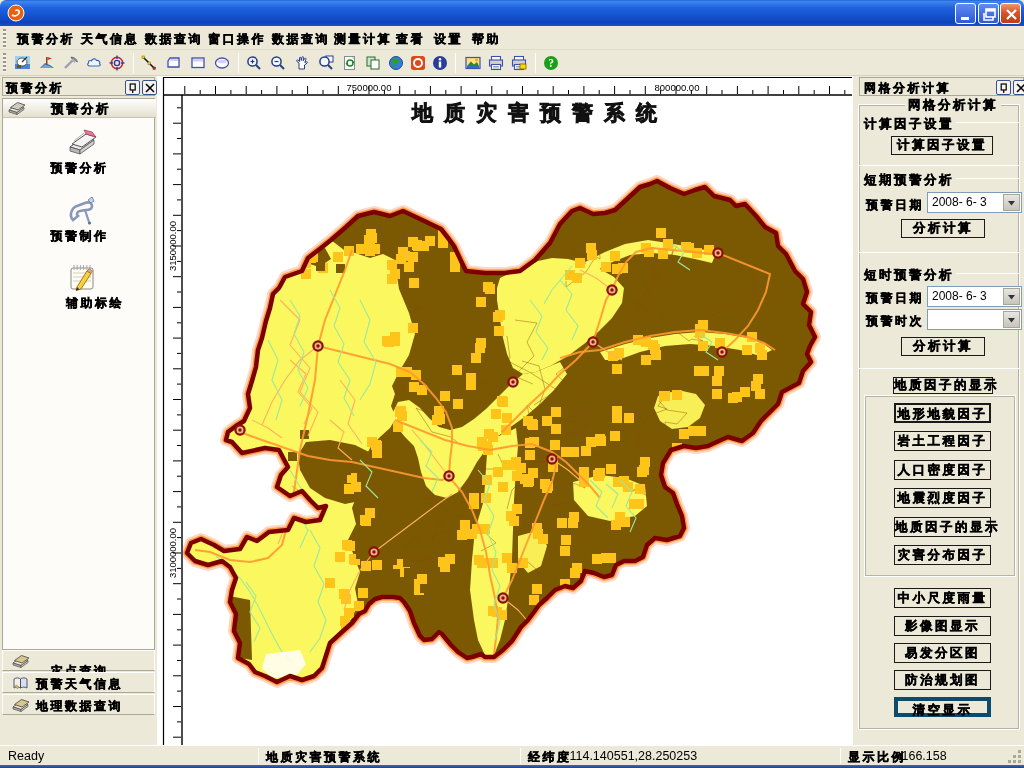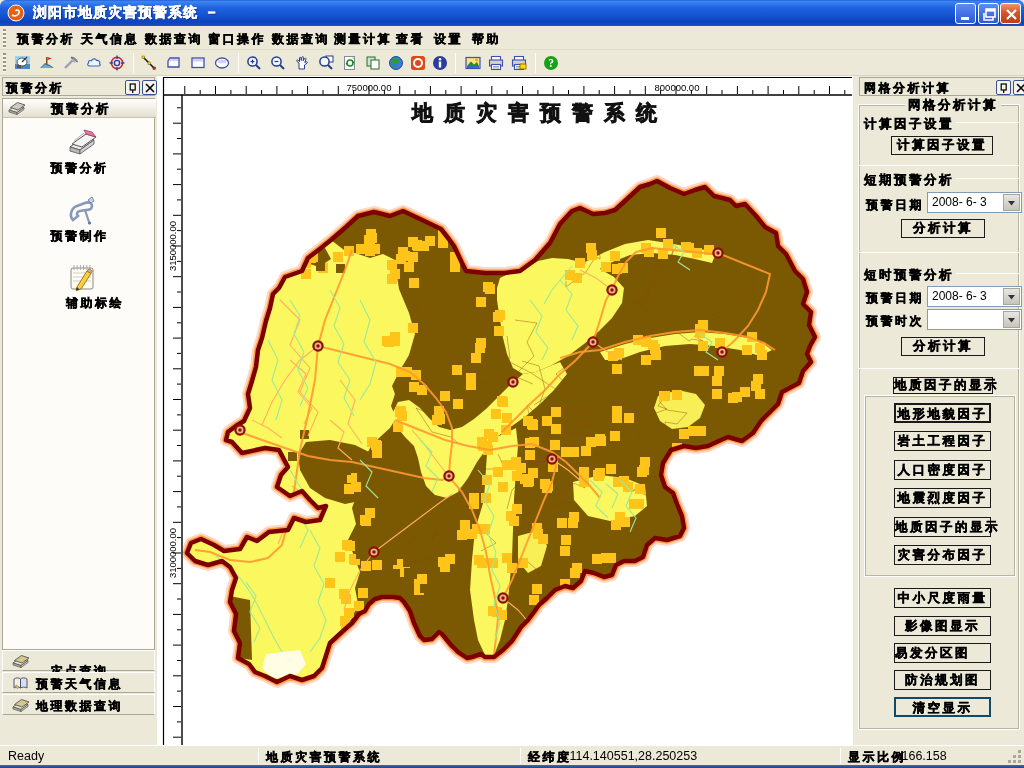--- a/index.html
+++ b/index.html
@@ -9,21 +9,20 @@
 .pbtn{position:absolute;top:2px;width:15px;height:15px;border:1px solid #36538c;border-radius:2px;background:#f4f3ee;display:inline-flex;align-items:center;justify-content:center}
 .lbar{position:absolute;left:0;width:153px;height:21px;background:#ece9d8;border:1px solid #fff;border-bottom:1px solid #aca899;font-size:12px}
 </style></head>
 <body>
 
 <div style="position:absolute;left:0;top:0;width:1024px;height:26px;background:linear-gradient(180deg,#2560d6 0%,#3c85f0 6%,#1f62e0 30%,#1553cf 60%,#0d43bd 86%,#1a50c8 100%);border-radius:6px 6px 0 0">
  <svg style="position:absolute;left:7px;top:4px" width="18" height="18" viewBox="0 0 18 18">
       <circle cx="9" cy="9" r="8" fill="#e86010" stroke="#fff" stroke-width="1"></circle>
       <path d="M5 11 C7 12.5 11 12 12 9 C13 6.5 10 5 8.5 7" fill="none" stroke="#fff" stroke-width="1.6"></path>
     </svg>
- <span class="cj" style="position:absolute;left:33px;top:4px;font-size:14px;color:#fff;text-shadow:1px 1px 1px #0a2a80;letter-spacing:1px">浏阳市地质灾害预警系统  –</span>
  <div class="wb" style="left:955px;background:linear-gradient(#5c8cf0,#3058d8)"><svg width="21" height="21" viewBox="0 0 21 21">
         <rect x="5" y="13" width="8" height="3" fill="#fff"></rect>
       </svg></div>
  <div class="wb" style="left:978px;background:linear-gradient(#5c8cf0,#3058d8)"><svg width="21" height="21" viewBox="0 0 21 21">
         <rect x="7" y="5" width="9" height="8" fill="none" stroke="#fff" stroke-width="1.6"></rect>
         <rect x="7" y="5" width="9" height="2.6" fill="#fff"></rect>
         <path d="M5 9 L5 16 L14 16 L14 13" fill="none" stroke="#fff" stroke-width="1.6"></path>
       </svg></div>
  <div class="wb" style="left:1000px;background:linear-gradient(#f0946c,#d6552c 45%,#c23c14)"><svg width="21" height="21" viewBox="0 0 21 21">
         <path d="M6 6 L15 15 M15 6 L6 15" stroke="#fff" stroke-width="2.2"></path>
@@ -816,23 +815,23 @@
     <div style="position:absolute;left:11px;top:319px;width:152px;height:182px;border:1px solid #fff;box-shadow:0 0 0 1px #b8b4a4 inset"></div>
     <div class="cj" style="position:absolute;left:40px;top:301px;width:100px;height:17px;border:1px solid #1a1a1a;background:#ece9d8;text-align:center;line-height:15px;font-size:12.5px">地质因子的显示</div>
     <div class="cj" style="position:absolute;left:41px;top:327px;width:97px;height:20px;border:2px solid #1a1a1a;background:#ece9d8;text-align:center;line-height:18px;font-size:12.5px">地形地貌因子</div>
     <div class="cj" style="position:absolute;left:41px;top:355px;width:97px;height:20px;border:1px solid #1a1a1a;background:#ece9d8;text-align:center;line-height:18px;font-size:12.5px">岩土工程因子</div>
     <div class="cj" style="position:absolute;left:41px;top:384px;width:97px;height:20px;border:1px solid #1a1a1a;background:#ece9d8;text-align:center;line-height:18px;font-size:12.5px">人口密度因子</div>
     <div class="cj" style="position:absolute;left:41px;top:412px;width:97px;height:20px;border:1px solid #1a1a1a;background:#ece9d8;text-align:center;line-height:18px;font-size:12.5px">地震烈度因子</div>
     <div class="cj" style="position:absolute;left:41px;top:441px;width:97px;height:20px;border:1px solid #1a1a1a;background:#ece9d8;text-align:center;line-height:18px;font-size:12.5px">地质因子的显示</div>
     <div class="cj" style="position:absolute;left:41px;top:469px;width:97px;height:20px;border:1px solid #1a1a1a;background:#ece9d8;text-align:center;line-height:18px;font-size:12.5px">灾害分布因子</div>
     <div class="cj" style="position:absolute;left:41px;top:512px;width:97px;height:20px;border:1px solid #1a1a1a;background:#ece9d8;text-align:center;line-height:18px;font-size:12.5px">中小尺度雨量</div>
     <div class="cj" style="position:absolute;left:41px;top:540px;width:97px;height:20px;border:1px solid #1a1a1a;background:#ece9d8;text-align:center;line-height:18px;font-size:12.5px">影像图显示</div>
-    <div class="cj" style="position:absolute;left:41px;top:567px;width:97px;height:20px;border:1px solid #1a1a1a;background:#ece9d8;line-height:18px;font-size:12.5px">易发分区图</div>
+    <div class="cj" style="position:absolute;left:41px;top:567px;width:97px;height:20px;border:1px solid #1a1a1a;background:#ece9d8;text-align:center;line-height:18px;font-size:12.5px">易发分区图</div>
     <div class="cj" style="position:absolute;left:41px;top:594px;width:97px;height:20px;border:1px solid #1a1a1a;background:#ece9d8;text-align:center;line-height:18px;font-size:12.5px">防治规划图</div>
-    <div class="cj" style="position:absolute;left:41px;top:621px;width:97px;height:20px;border:2px solid #0c4a6e;background:#ece9d8;text-align:center;line-height:18px;font-size:12.5px">清空显示</div>
+    <div class="cj" style="position:absolute;left:41px;top:621px;width:97px;height:20px;border:4px solid #0c4a6e;background:#ece9d8;text-align:center;line-height:18px;font-size:12.5px">清空显示</div>
   </div>
 
 <div style="position:absolute;left:0;top:745px;width:1024px;height:20px;background:#ece9d8;border-top:1px solid #fff">
  <span style="position:absolute;left:8px;top:3px;font-size:12.5px">Ready</span>
  <div style="position:absolute;left:258px;top:2px;width:1px;height:16px;background:#aca899;border-right:1px solid #fff"></div>
  <span class="cj" style="position:absolute;left:266px;top:3px;font-size:12px">地质灾害预警系统</span>
  <div style="position:absolute;left:520px;top:2px;width:1px;height:16px;background:#aca899;border-right:1px solid #fff"></div>
  <span class="cj" style="position:absolute;left:528px;top:3px;font-size:12px">经纬度</span>
     <span style="position:absolute;left:566px;top:3px;font-size:12.5px">:114.140551,28.250253</span>
  <div style="position:absolute;left:840px;top:2px;width:1px;height:16px;background:#aca899;border-right:1px solid #fff"></div>

